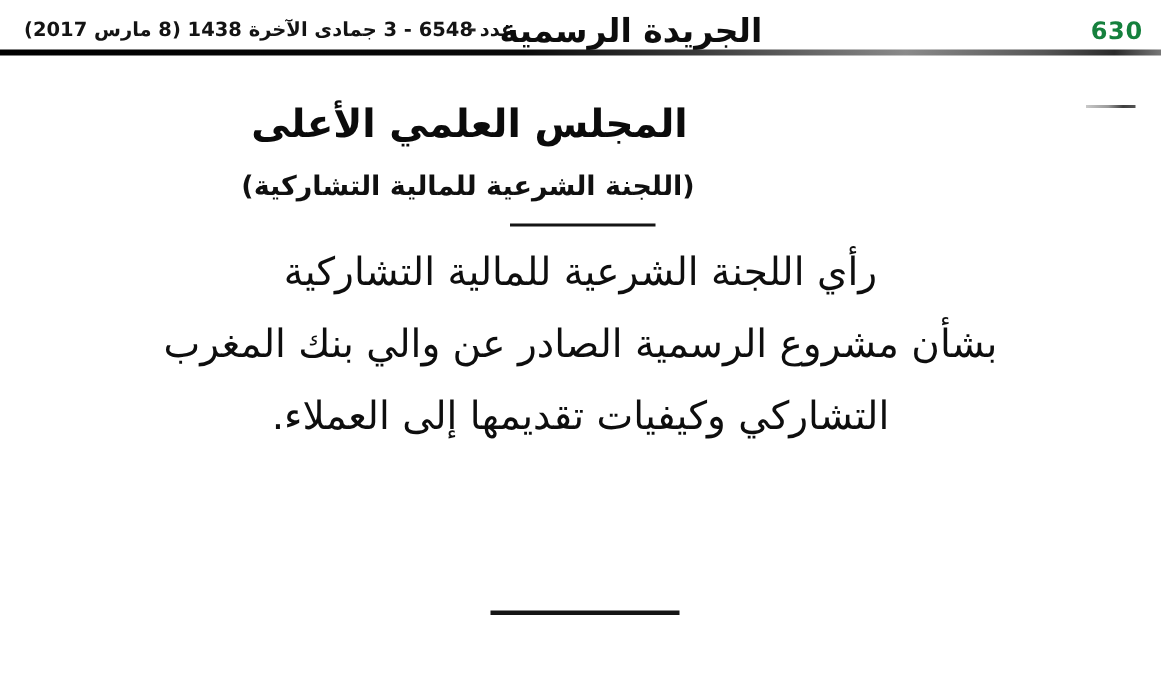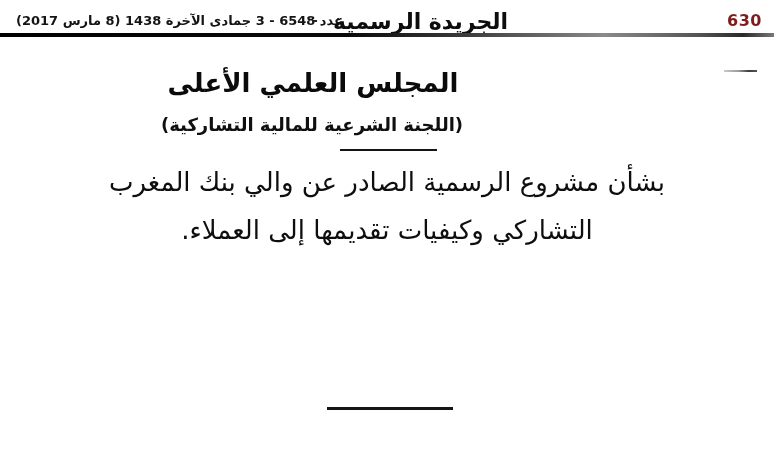--- a/index.html
+++ b/index.html
@@ -49,21 +49,21 @@
     font-weight: bold;
     color: #222222;
   }
   .page-number {
     position: absolute;
     right: 12px;
     top: 11px;
     font-size: 16px;
     font-weight: bold;
     letter-spacing: 0.5px;
-    color: #7f1d1d;
+    color: #15803d;
   }
   .top-rule {
     position: absolute;
     left: 0;
     top: 33px;
     width: 774px;
     height: 4px;
     background: linear-gradient(to right,
       #000000 0%, #0a0a0a 45%, #3a3a3a 60%,
       #8a8a8a 78%, #555555 90%, #2a2a2a 96%, #777777 100%);
@@ -149,19 +149,20 @@
 
   <div class="top-rule"></div>
   <div class="artifact-dash"></div>
 
   <h1 class="council-title">المجلس العلمي الأعلى</h1>
   <h2 class="council-subtitle">(اللجنة الشرعية للمالية التشاركية)</h2>
 
   <div class="divider divider-top"></div>
 
   <div class="opinion">
+    <div class="opinion-line">رأي اللجنة الشرعية للمالية التشاركية</div>
     <div class="opinion-line">بشأن مشروع الرسمية الصادر عن والي بنك المغرب</div>
     <div class="opinion-line">التشاركي وكيفيات تقديمها إلى العملاء.</div>
   </div>
 
   <div class="divider divider-bottom"></div>
 
 </div>
 
 </body></html>

